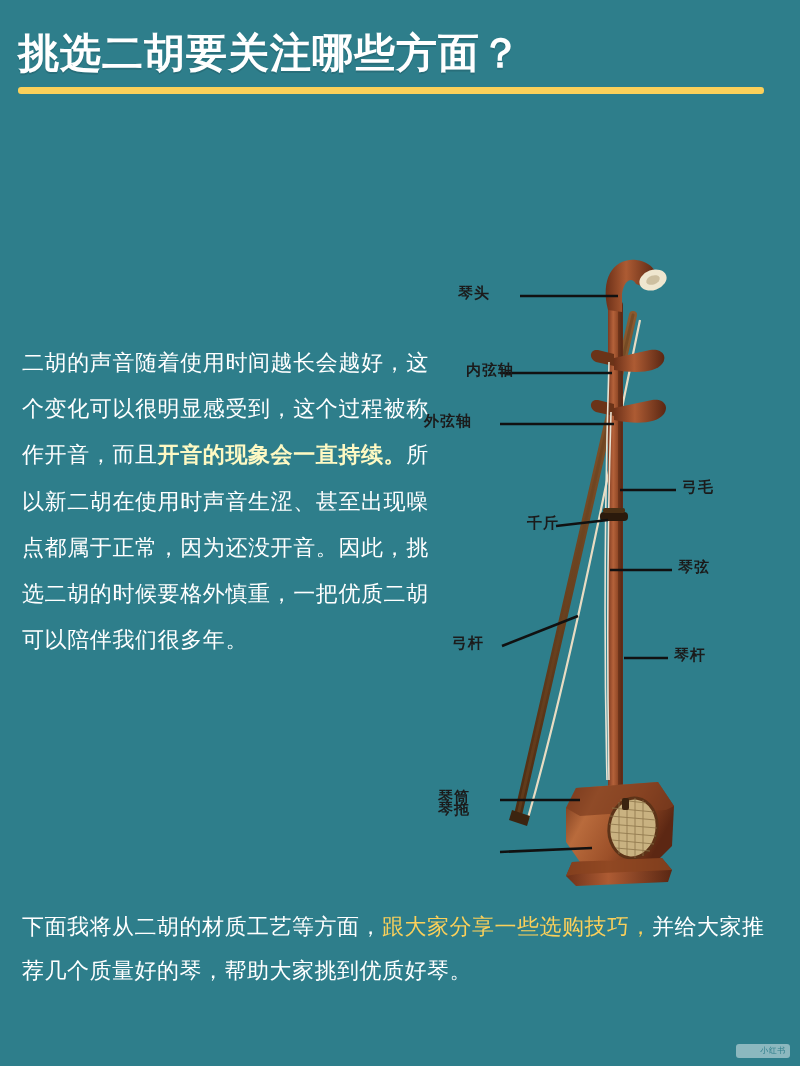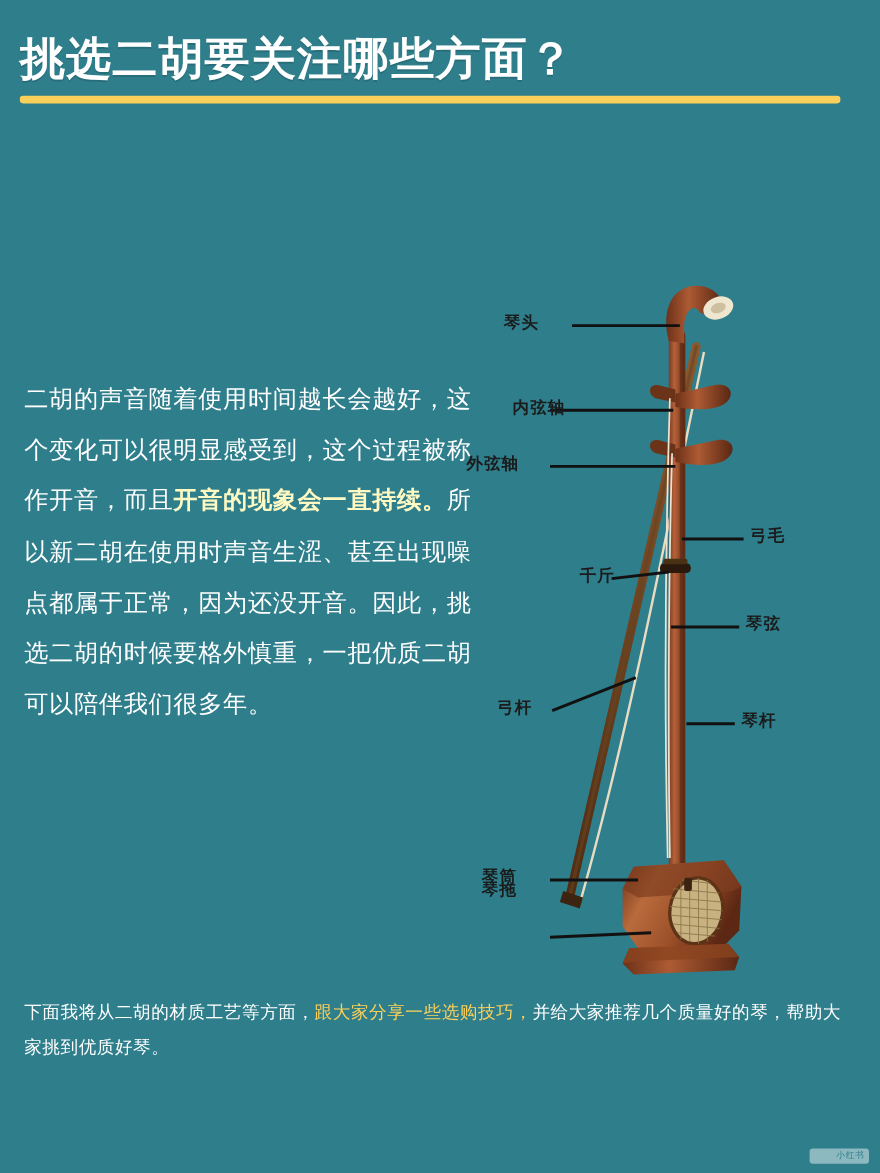--- a/index.html
+++ b/index.html
@@ -68,21 +68,21 @@
     font-weight: bold;
   }
 
   
   .bottom-para {
     position: absolute;
     left: 22px;
     top: 905px;
     width: 758px;
     color: #ffffff;
-    font-size: 16px;
+    font-size: 22px;
     line-height: 2.0;
     letter-spacing: 0.5px;
   }
   .bottom-para .hl {
     color: #fbd05a;
   }
 
   
   .illus {
     position: absolute;

